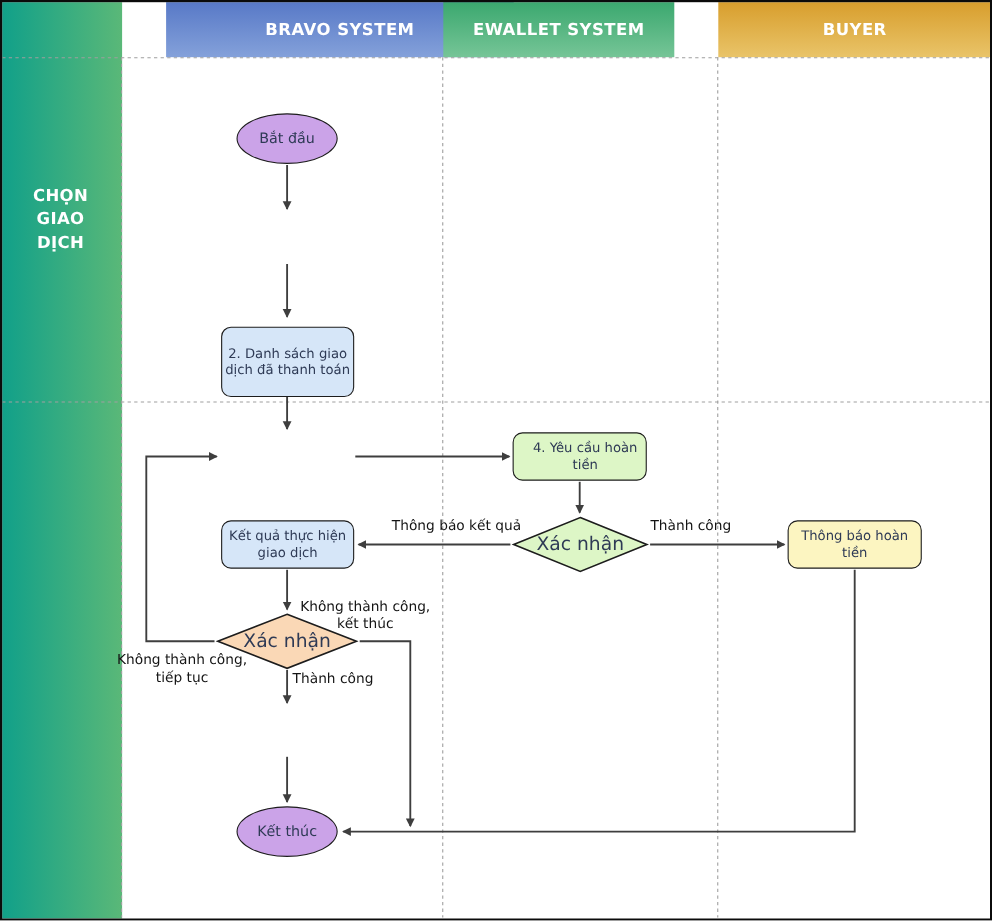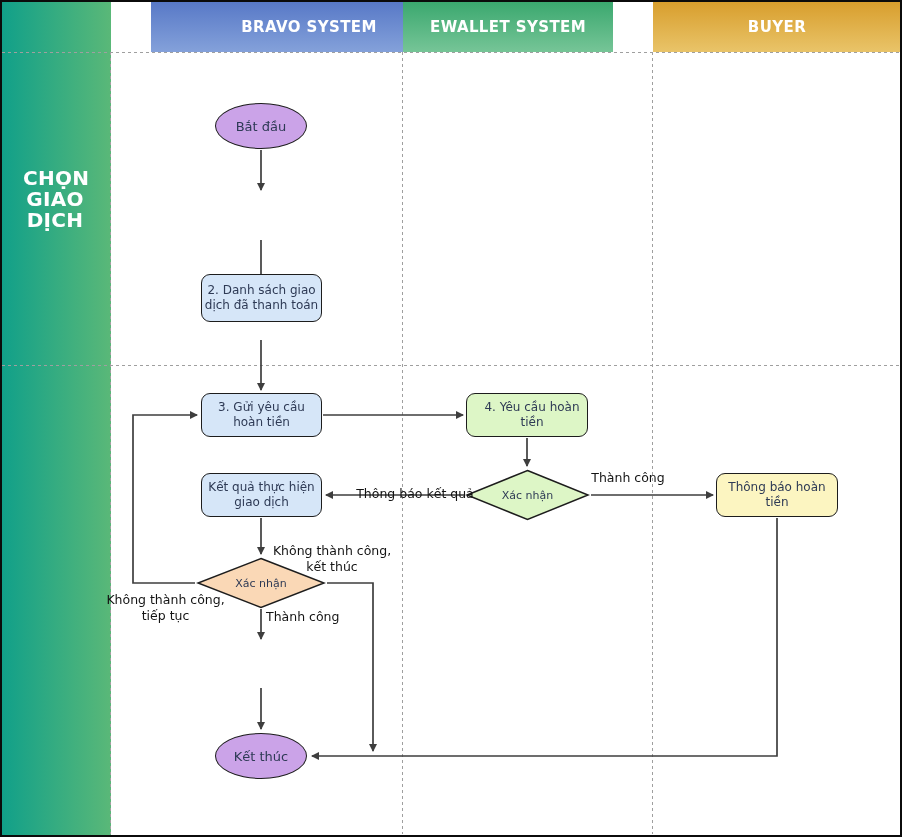--- a/index.html
+++ b/index.html
@@ -15,41 +15,41 @@
   }
   .col-header{
     position:absolute;top:2px;height:50px;z-index:2;
     display:flex;align-items:center;justify-content:center;
     color:#ffffff;font-weight:bold;font-size:15px;letter-spacing:.4px;
   }
   .hdr-blue{left:111px;width:316px;background:linear-gradient(to bottom,#5879c7,#84a1da);margin-left:40px;}
   .hdr-green{left:403px;width:210px;background:linear-gradient(to bottom,#3ba86f,#76c597);}
   .hdr-orange{left:653px;width:248px;background:linear-gradient(to bottom,#d89e2d,#e9c469);}
   .row-label{
-    position:absolute;z-index:3;color:#ffffff;font-weight:bold;font-size:20px;
+    position:absolute;z-index:3;color:#ffffff;font-weight:bold;font-size:15px;
     line-height:21px;text-align:center;letter-spacing:.3px;
   }
   .row-label-1{left:23px;top:168px;width:64px;}
   .row-label-2{left:8px;top:438px;width:94px;}
   
   .overlay{position:absolute;left:0;top:0;z-index:4;}
   
   .node{
     position:absolute;z-index:5;box-sizing:border-box;
     display:flex;align-items:center;justify-content:center;text-align:center;
     font-size:12px;line-height:15px;color:#2e3a55;padding:1px 2px;
   }
   .proc{border:1.5px solid #1d1d1d;border-radius:9px;}
   .n-blue{background:#d6e6f8;}
   .n-green{background:#ddf6c6;border:1.5px solid #1d1d1d;border-radius:9px;padding-left:12px;}
   .n-yellow{background:#fcf5c1;border:1.5px solid #1d1d1d;border-radius:9px;}
   .term{background:#cba3e8;border:1.5px solid #1d1d1d;border-radius:50%;font-size:13px;}
   .diamond{padding:0;border:none;background:transparent;}
   .diamond svg{position:absolute;left:0;top:0;}
-  .diamond .dlabel{position:relative;z-index:2;font-size:11px;color:#2e3a55;}
+  .diamond .dlabel{position:relative;z-index:2;font-size:17px;color:#2e3a55;}
   
   .elabel{
     position:absolute;z-index:6;font-size:12.5px;line-height:16px;color:#141414;
     text-align:center;
   }
 </style>
 </head>
 <body>
 
 <div class="canvas">
@@ -97,27 +97,24 @@
       <path d="M261,609 L261,639" marker-end="url(#arr)"></path>
       <path d="M261,688 L261,729" marker-end="url(#arr)"></path>
     </g>
   </svg>
 
   <div class="node term" style="left:215px;top:103px;width:92px;height:46px;">
     <span>Bắt đầu</span>
   </div>
 
 
-  <div class="node proc n-blue" style="left:201px;top:274px;width:121px;height:48px;">
+  <div class="node proc n-blue" style="left:201px;top:297px;width:121px;height:64px;">
     <span>2. Danh sách giao dịch đã thanh toán</span>
   </div>
 
-  <div class="node proc n-blue" style="left:201px;top:393px;width:121px;height:44px;">
-    <span>3. Gửi yêu cầu hoàn tiền</span>
-  </div>
 
   <div class="node n-green" style="left:466px;top:393px;width:122px;height:44px;">
     <span>4. Yêu cầu hoàn tiền</span>
   </div>
 
   <div class="node diamond" style="left:465px;top:469px;width:125px;height:52px;">
     <svg width="125" height="52" viewBox="0 0 125 52">
       <polygon points="62.5,1.5 123,26 62.5,50.5 2,26" fill="#ddf6c6" stroke="#1d1d1d" stroke-width="1.5"></polygon>
     </svg>
     <span class="dlabel">Xác nhận</span>
@@ -136,20 +133,20 @@
       <polygon points="65,1.5 128,26 65,50.5 2,26" fill="#fad8b6" stroke="#1d1d1d" stroke-width="1.5"></polygon>
     </svg>
     <span class="dlabel">Xác nhận</span>
   </div>
 
 
   <div class="node term" style="left:215px;top:733px;width:92px;height:46px;text-align:right;">
     <span>Kết thúc</span>
   </div>
 
-  <div class="elabel" style="left:350px;top:486px;width:130px;">Thông báo kết quả</div>
+  <div class="elabel" style="left:350px;top:470px;width:130px;">Thông báo kết quả</div>
   <div class="elabel" style="left:578px;top:470px;width:100px;">Thành công</div>
   <div class="elabel" style="left:268px;top:543px;width:128px;">Không thành công, kết thúc</div>
   <div class="elabel" style="left:103px;top:592px;width:125px;">Không thành công, tiếp tục</div>
   <div class="elabel" style="left:266px;top:609px;width:100px;text-align:left;">Thành công</div>
 
   <div class="frame"></div>
 </div>
 
 </body></html>

